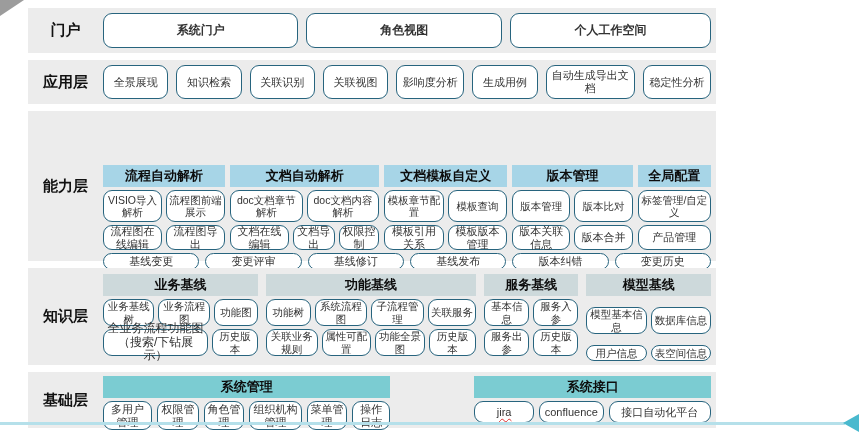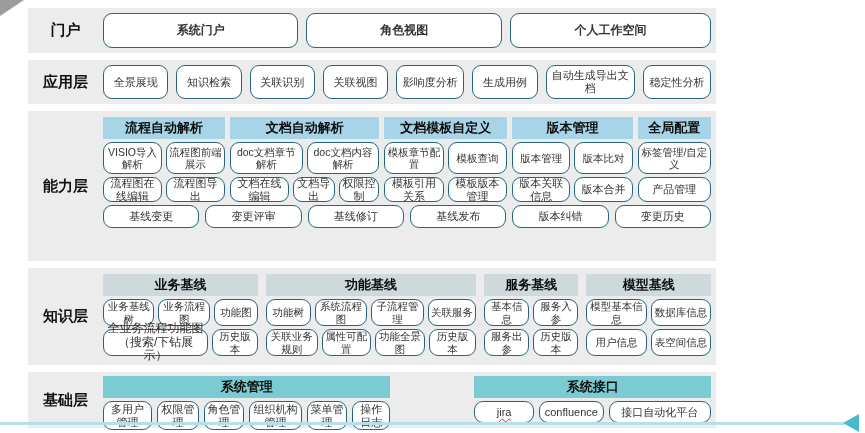--- a/index.html
+++ b/index.html
@@ -33,21 +33,21 @@
   }
   
   .row-simple{flex:1;display:flex;gap:8px;align-items:stretch;}
   .band-portal{height:45px;}
   .band-portal .btn{font-size:12px;font-weight:bold;}
   .band-app{height:44px;}
   .band-app .row-simple{gap:8px;}
   
   .band-cap{height:150px;}
   .band-cap .band-content{flex-direction:column;padding:6px 5px 6px 0;}
-  .cap-groups{display:flex;gap:5px;}
+  .cap-groups{display:flex;gap:5px;margin-top:48px;}
   .cap-group{display:flex;flex-direction:column;gap:3px;min-width:0;}
   .group-header{
     height:22px;display:flex;align-items:center;justify-content:center;
     font-weight:bold;font-size:13px;color:#0d0d0d;flex:0 0 auto;
   }
   .hdr-cap{background:#a7d5e7;}
   .hdr-knw{background:#cdd9db;}
   .hdr-fnd{background:#7bccd2;}
   .cap-row{display:flex;gap:4px;}
   .cap-row .btn{flex:1;}
@@ -234,21 +234,21 @@
           <div class="knw-row">
             <div class="btn">基本信息</div>
             <div class="btn">服务入参</div>
           </div>
           <div class="knw-row">
             <div class="btn">服务出参</div>
             <div class="btn">历史版本</div>
           </div>
         </div>
 
-        <div class="cap-group" style="flex:148;gap:0;">
+        <div class="cap-group" style="flex:148;gap:8px;">
           <div class="group-header hdr-knw">模型基线</div>
           <div class="knw-row">
             <div class="btn">模型基本信息</div>
             <div class="btn">数据库信息</div>
           </div>
           <div class="knw-row">
             <div class="btn">用户信息</div>
             <div class="btn">表空间信息</div>
           </div>
         </div>

